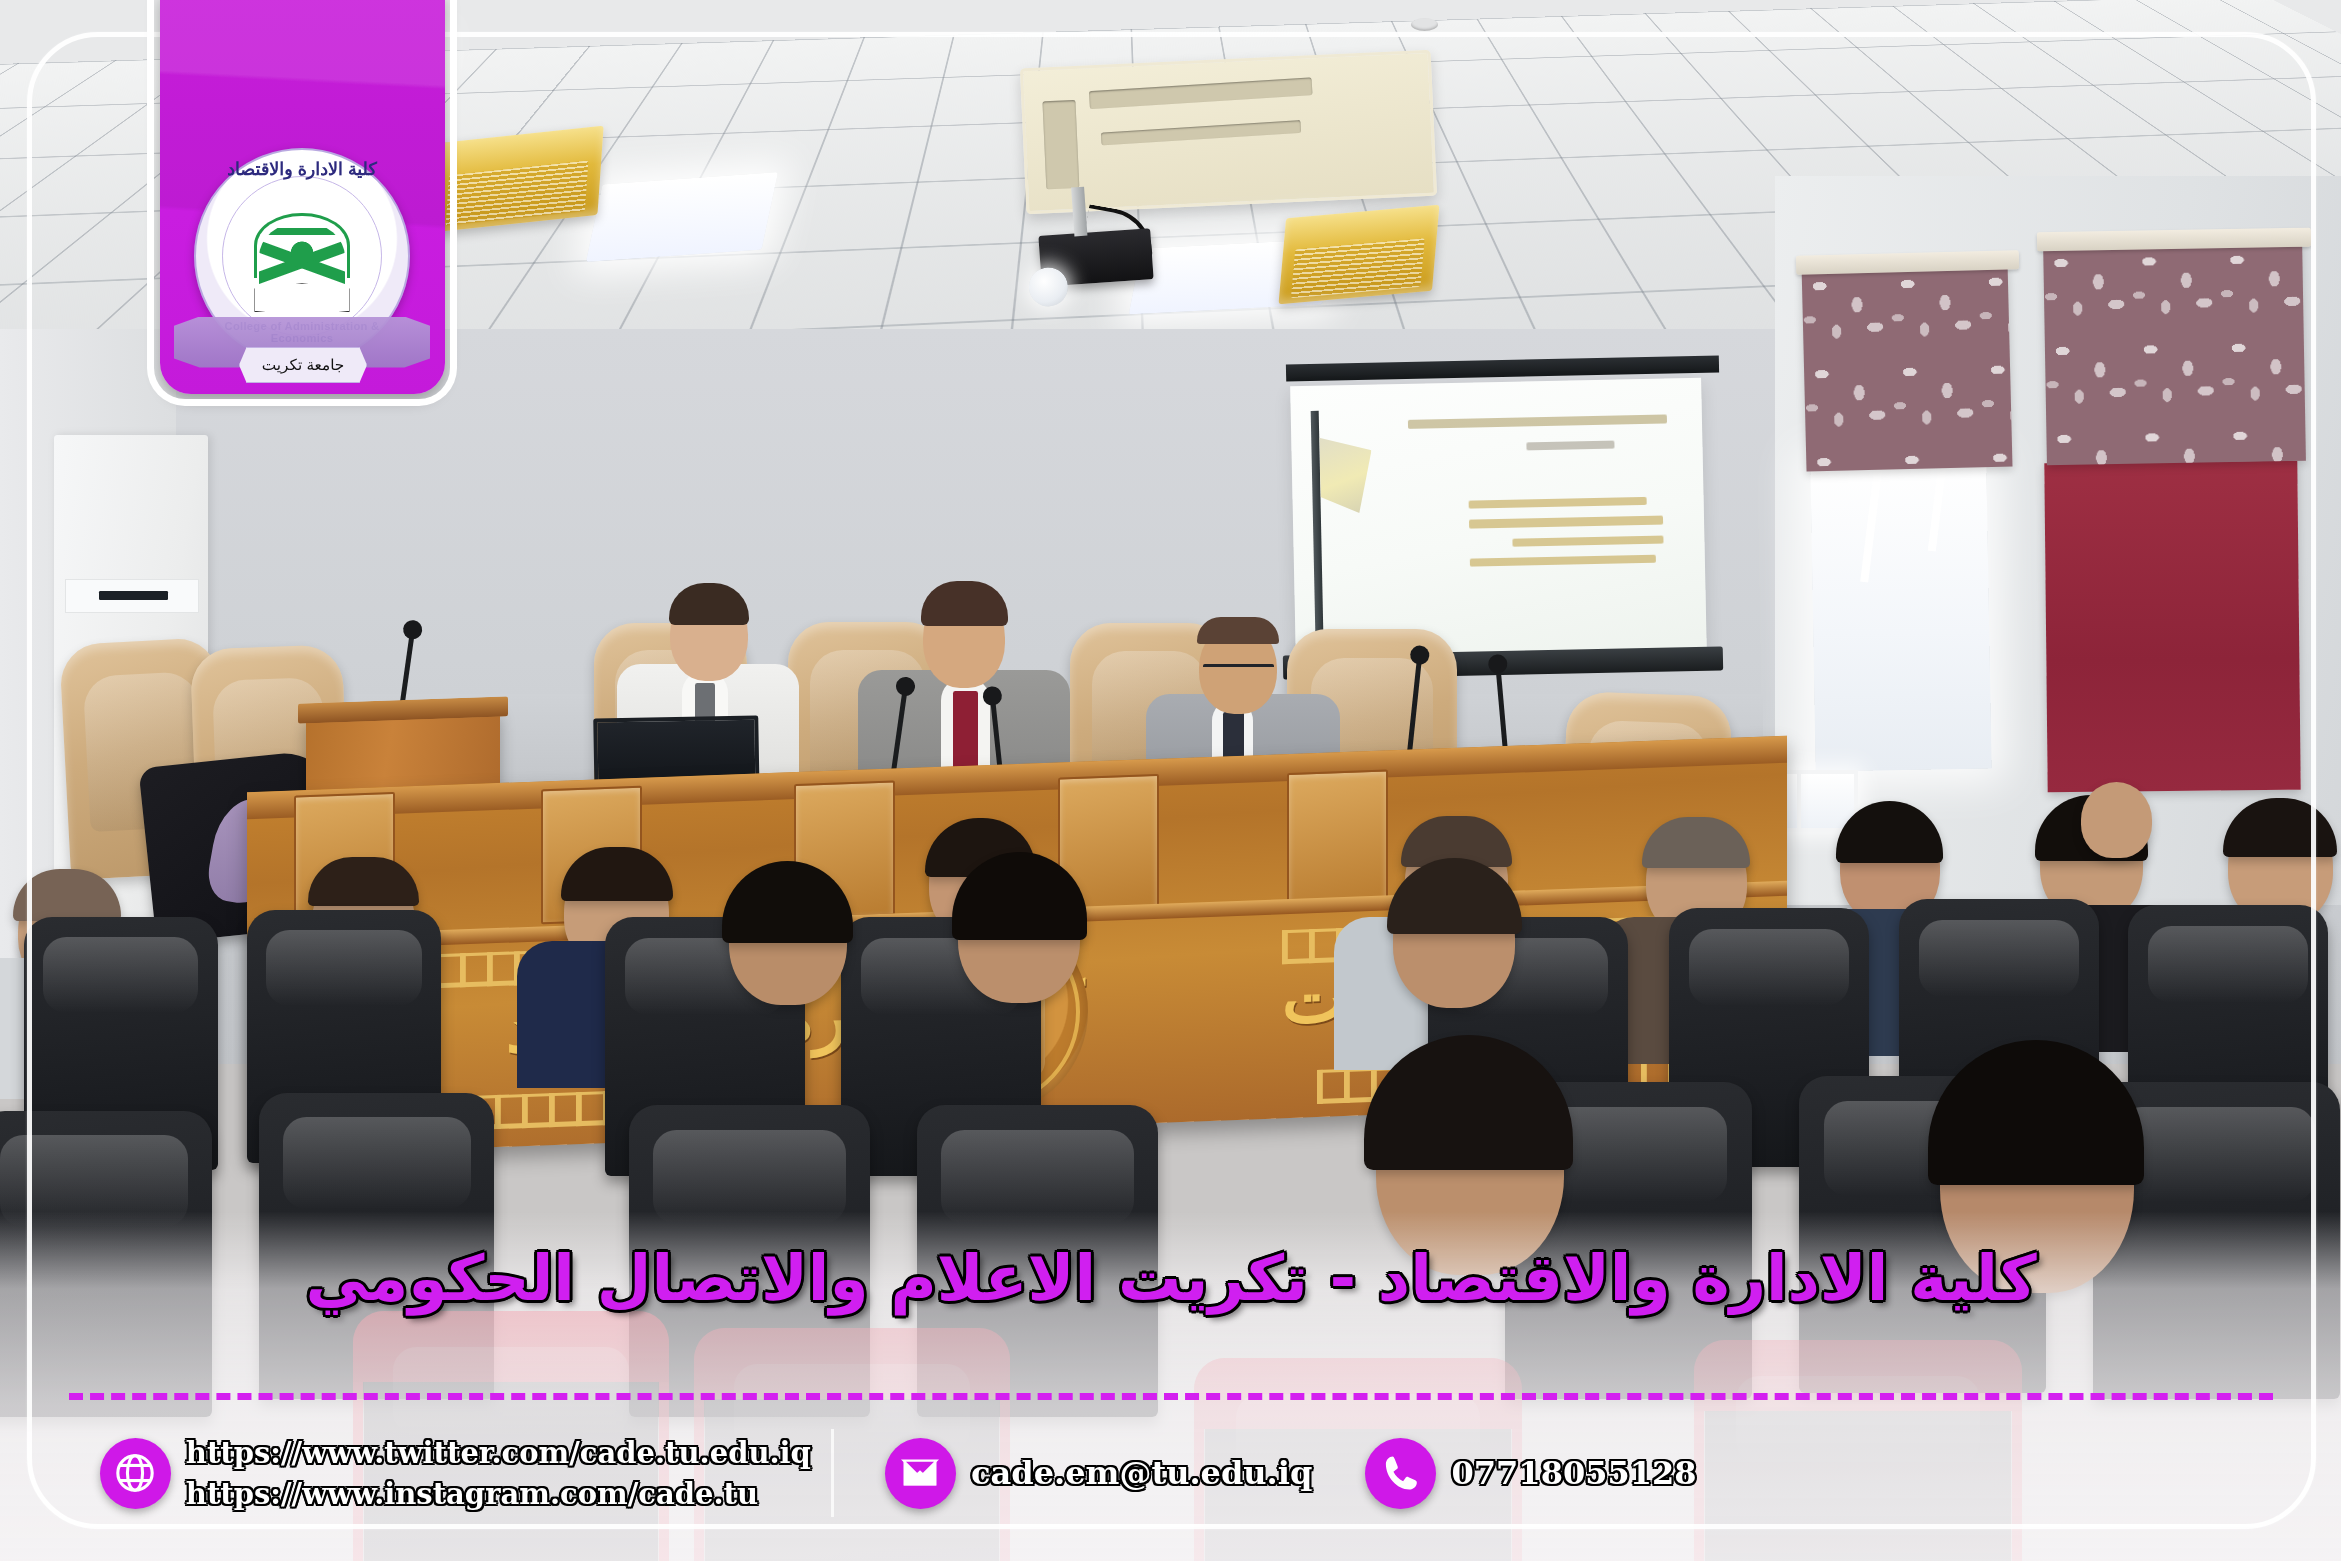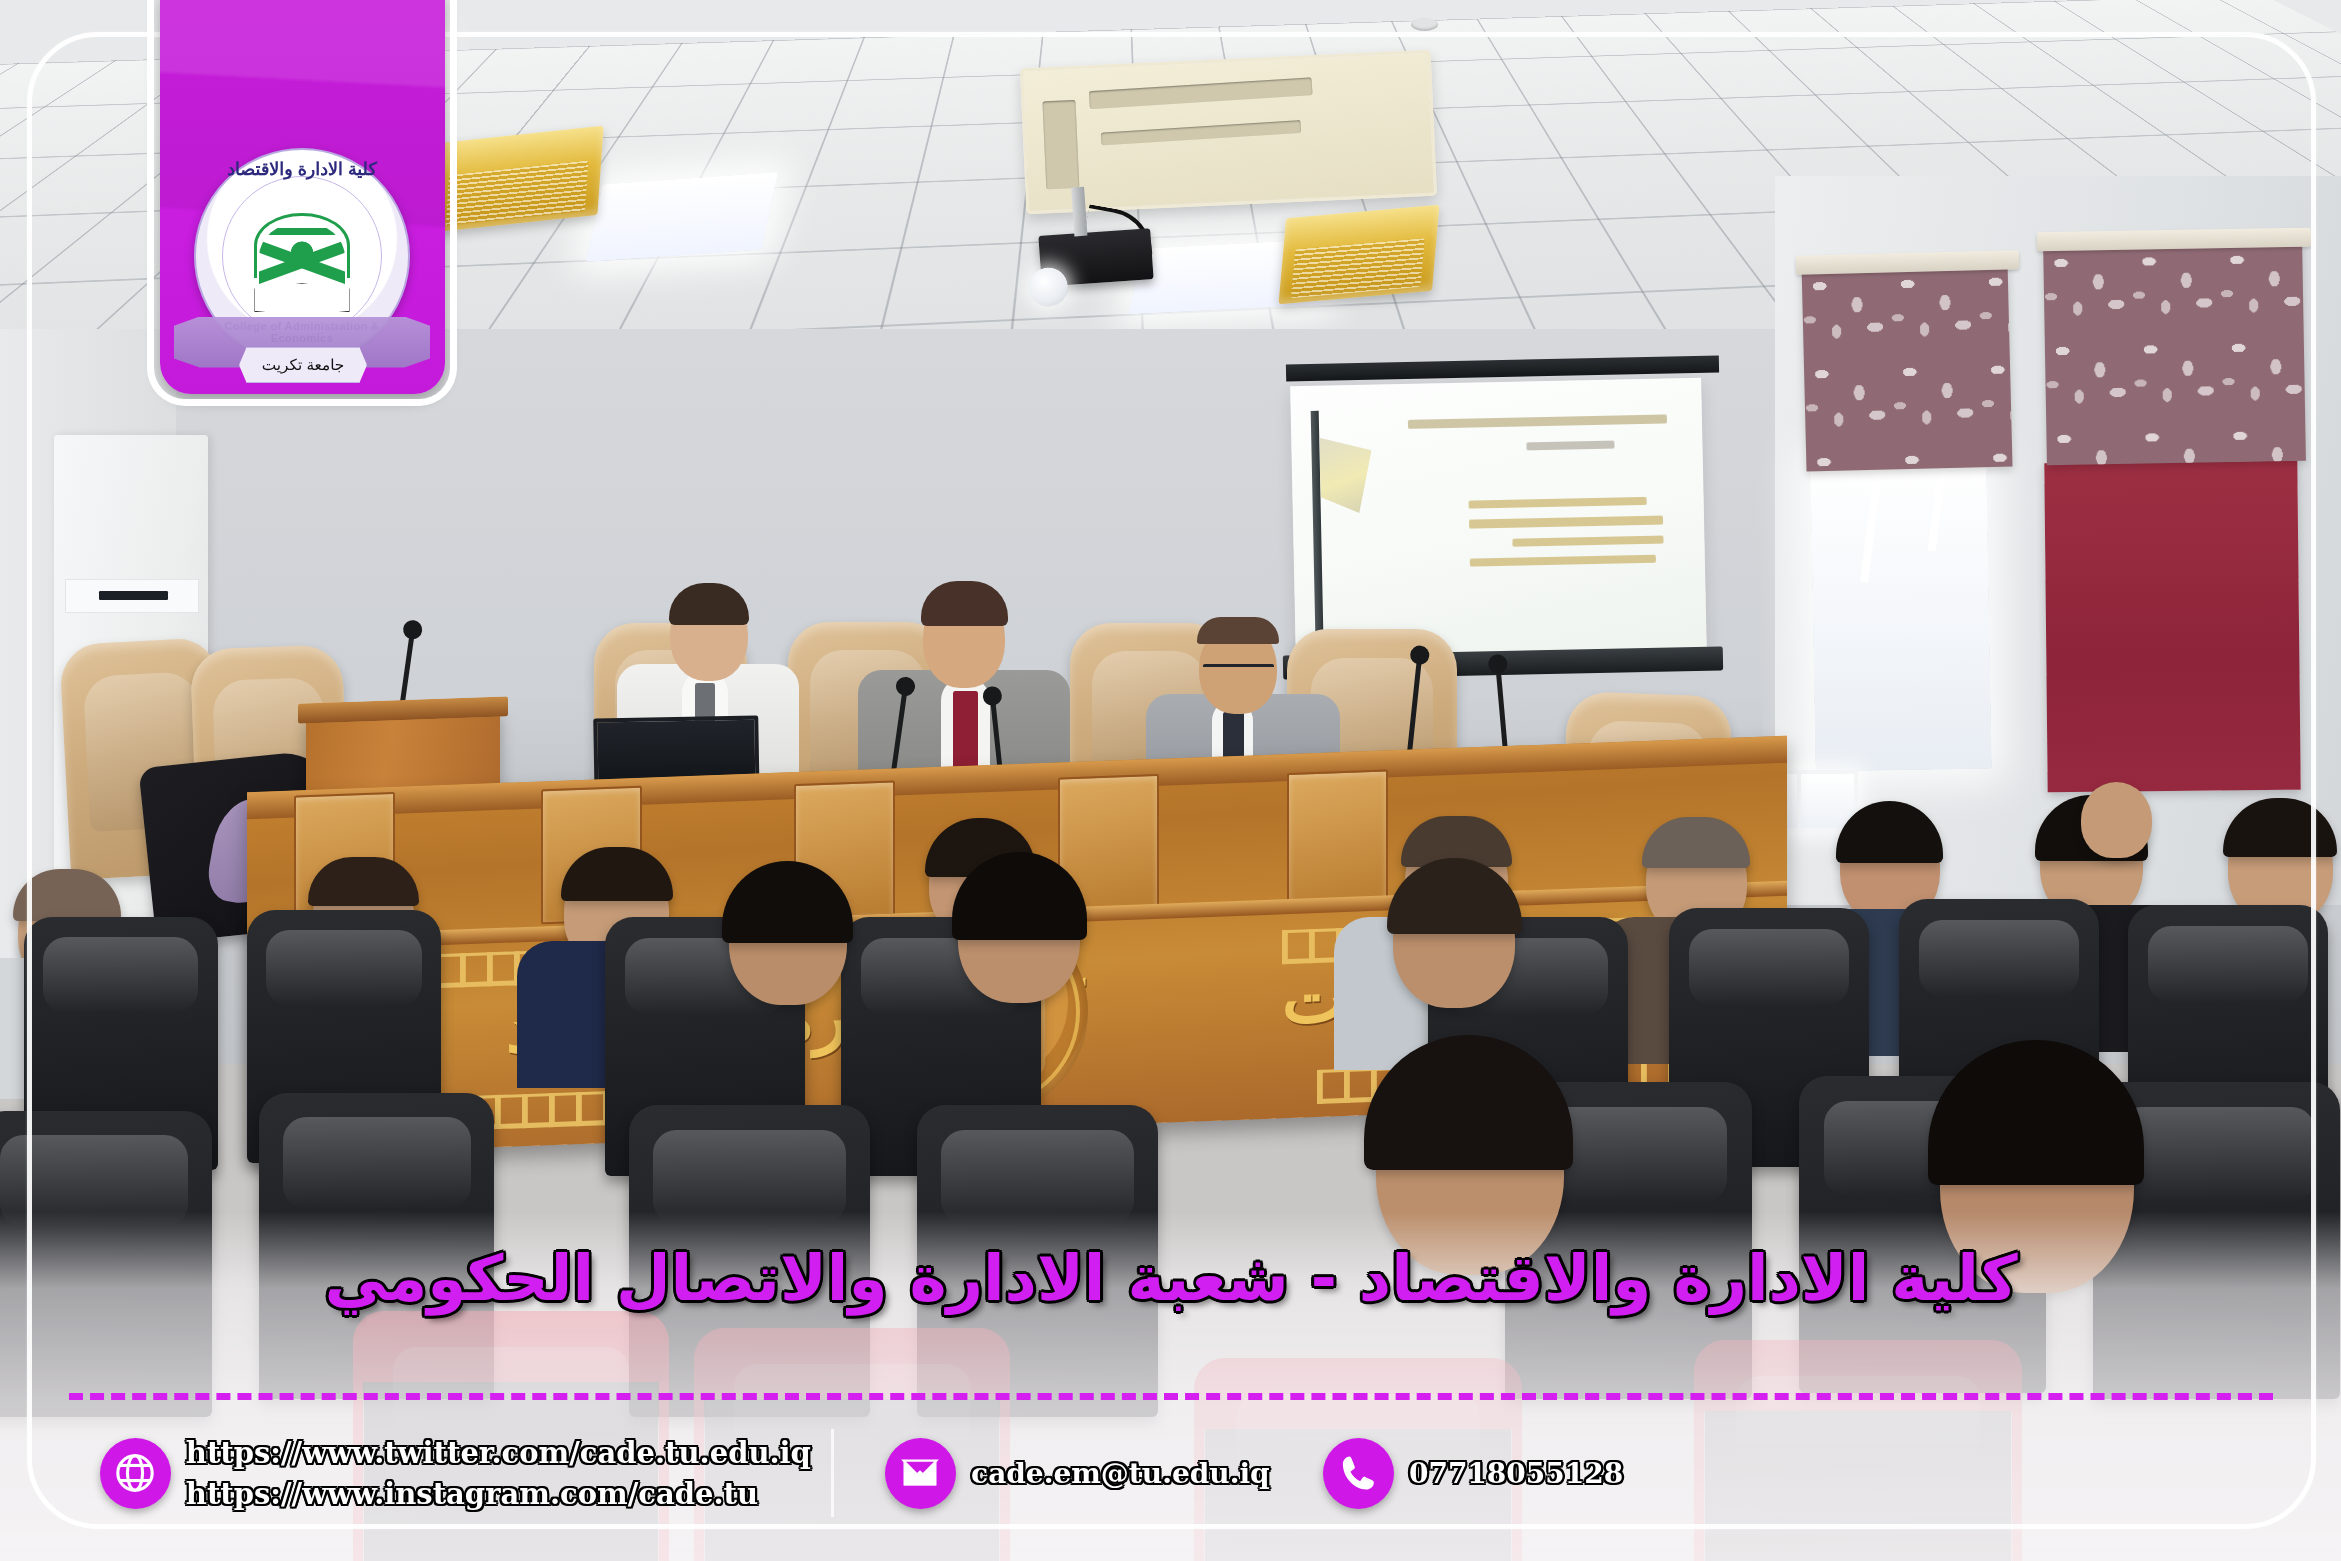--- a/index.html
+++ b/index.html
@@ -551,21 +551,21 @@
   .cicon svg{ width:44px; height:44px; }
 
   .clines{ display:flex; flex-direction:column; gap:7px; }
   .ctext{
     color:#ffffff; font-family:"DejaVu Serif", serif; font-weight:bold;
     font-size:29px; white-space:nowrap;
     text-shadow:
       -2.4px 0 0 #000, 2.4px 0 0 #000, 0 -2.4px 0 #000, 0 2.4px 0 #000,
       -1.8px -1.8px 0 #000, 1.8px -1.8px 0 #000, -1.8px 1.8px 0 #000, 1.8px 1.8px 0 #000;
   }
-  .ctext.one{ font-size:28px; }
+  .ctext.one{ font-size:32px; }
 
   .vdivide{
     width:2.9px; height:88px; background:rgba(255,255,255,.75);
     margin-left:20px; flex:0 0 auto;
   }
 </style>
 </head>
 <body>
 
 <div id="poster">
@@ -802,21 +802,21 @@
       <div class="green-arch"></div>
       <div class="green-art"></div>
       <div class="book"></div>
       <div class="eng-bottom">College of Administration &amp; Economics</div>
       <div class="ribbon"></div>
       <div class="plaque">جامعة تكريت</div>
     </div>
   </div>
   <div class="logo-outerwhite"></div>
 
-  <div class="caption">كلية الادارة والاقتصاد - شعبة الادارة  والاتصال الحكومي</div>
+  <div class="caption">كلية الادارة والاقتصاد - تكريت الاعلام  والاتصال الحكومي</div>
 
   <div class="dashed-sep"></div>
 
   <div class="contact-bar">
 
     <div class="cgroup g1">
       <div class="cicon">
         <svg viewBox="0 0 64 64" aria-hidden="true">
           <circle cx="32" cy="32" r="25" fill="none" stroke="#fff" stroke-width="4.5"></circle>
           <ellipse cx="32" cy="32" rx="11" ry="25" fill="none" stroke="#fff" stroke-width="4.5"></ellipse>

